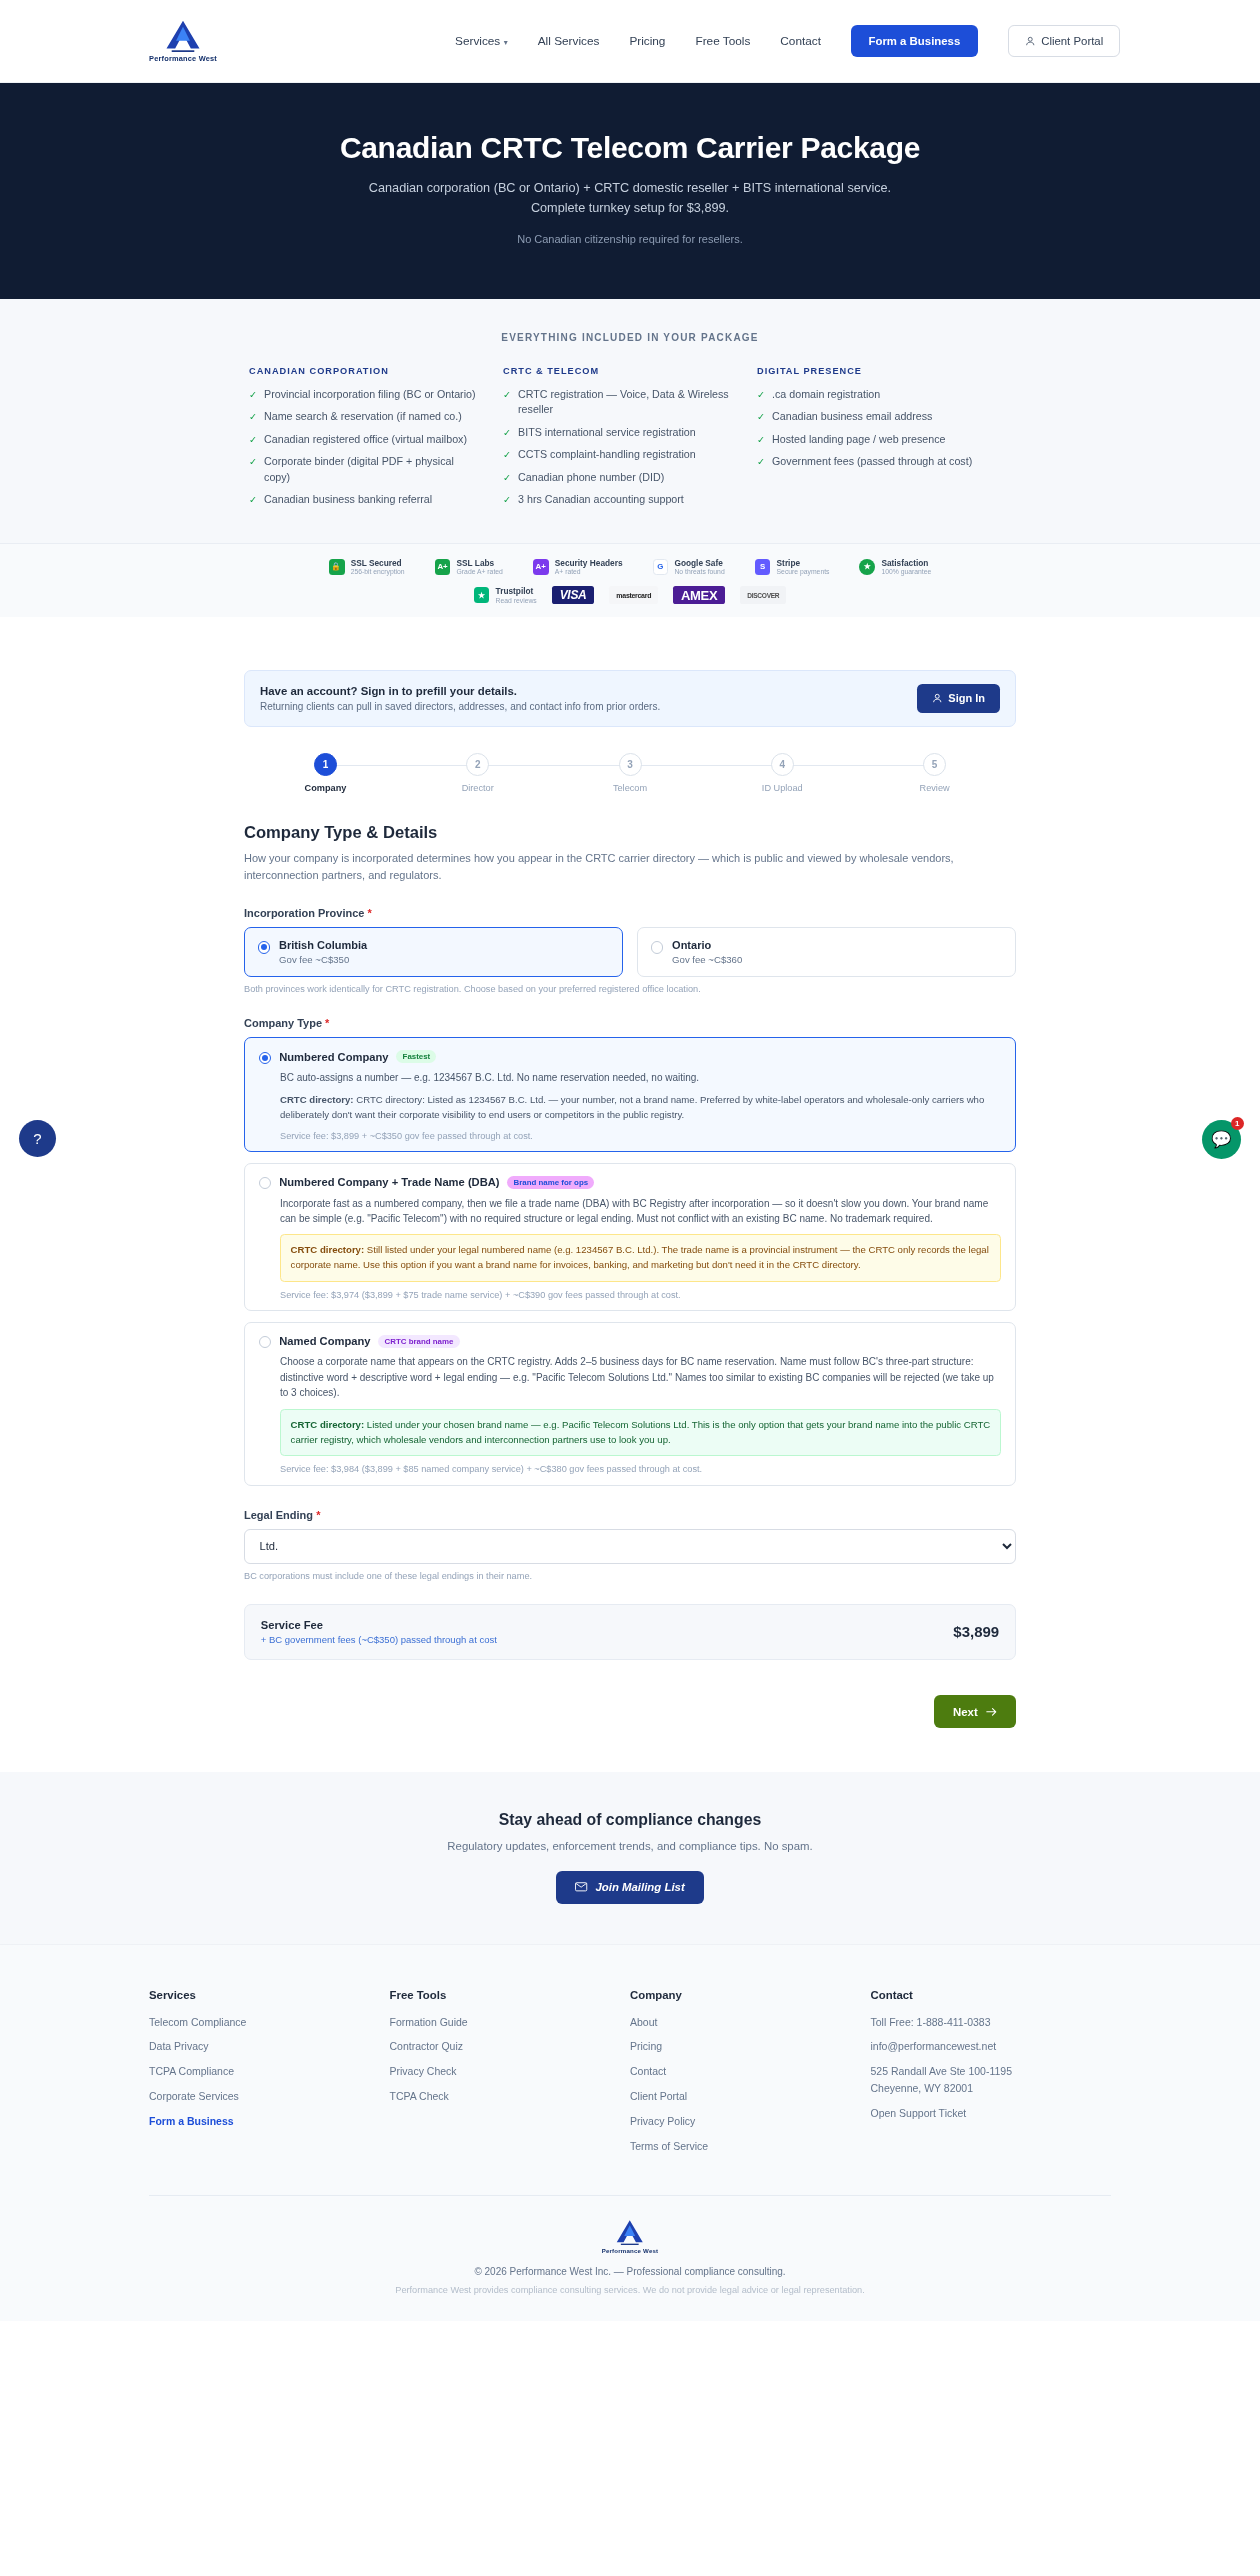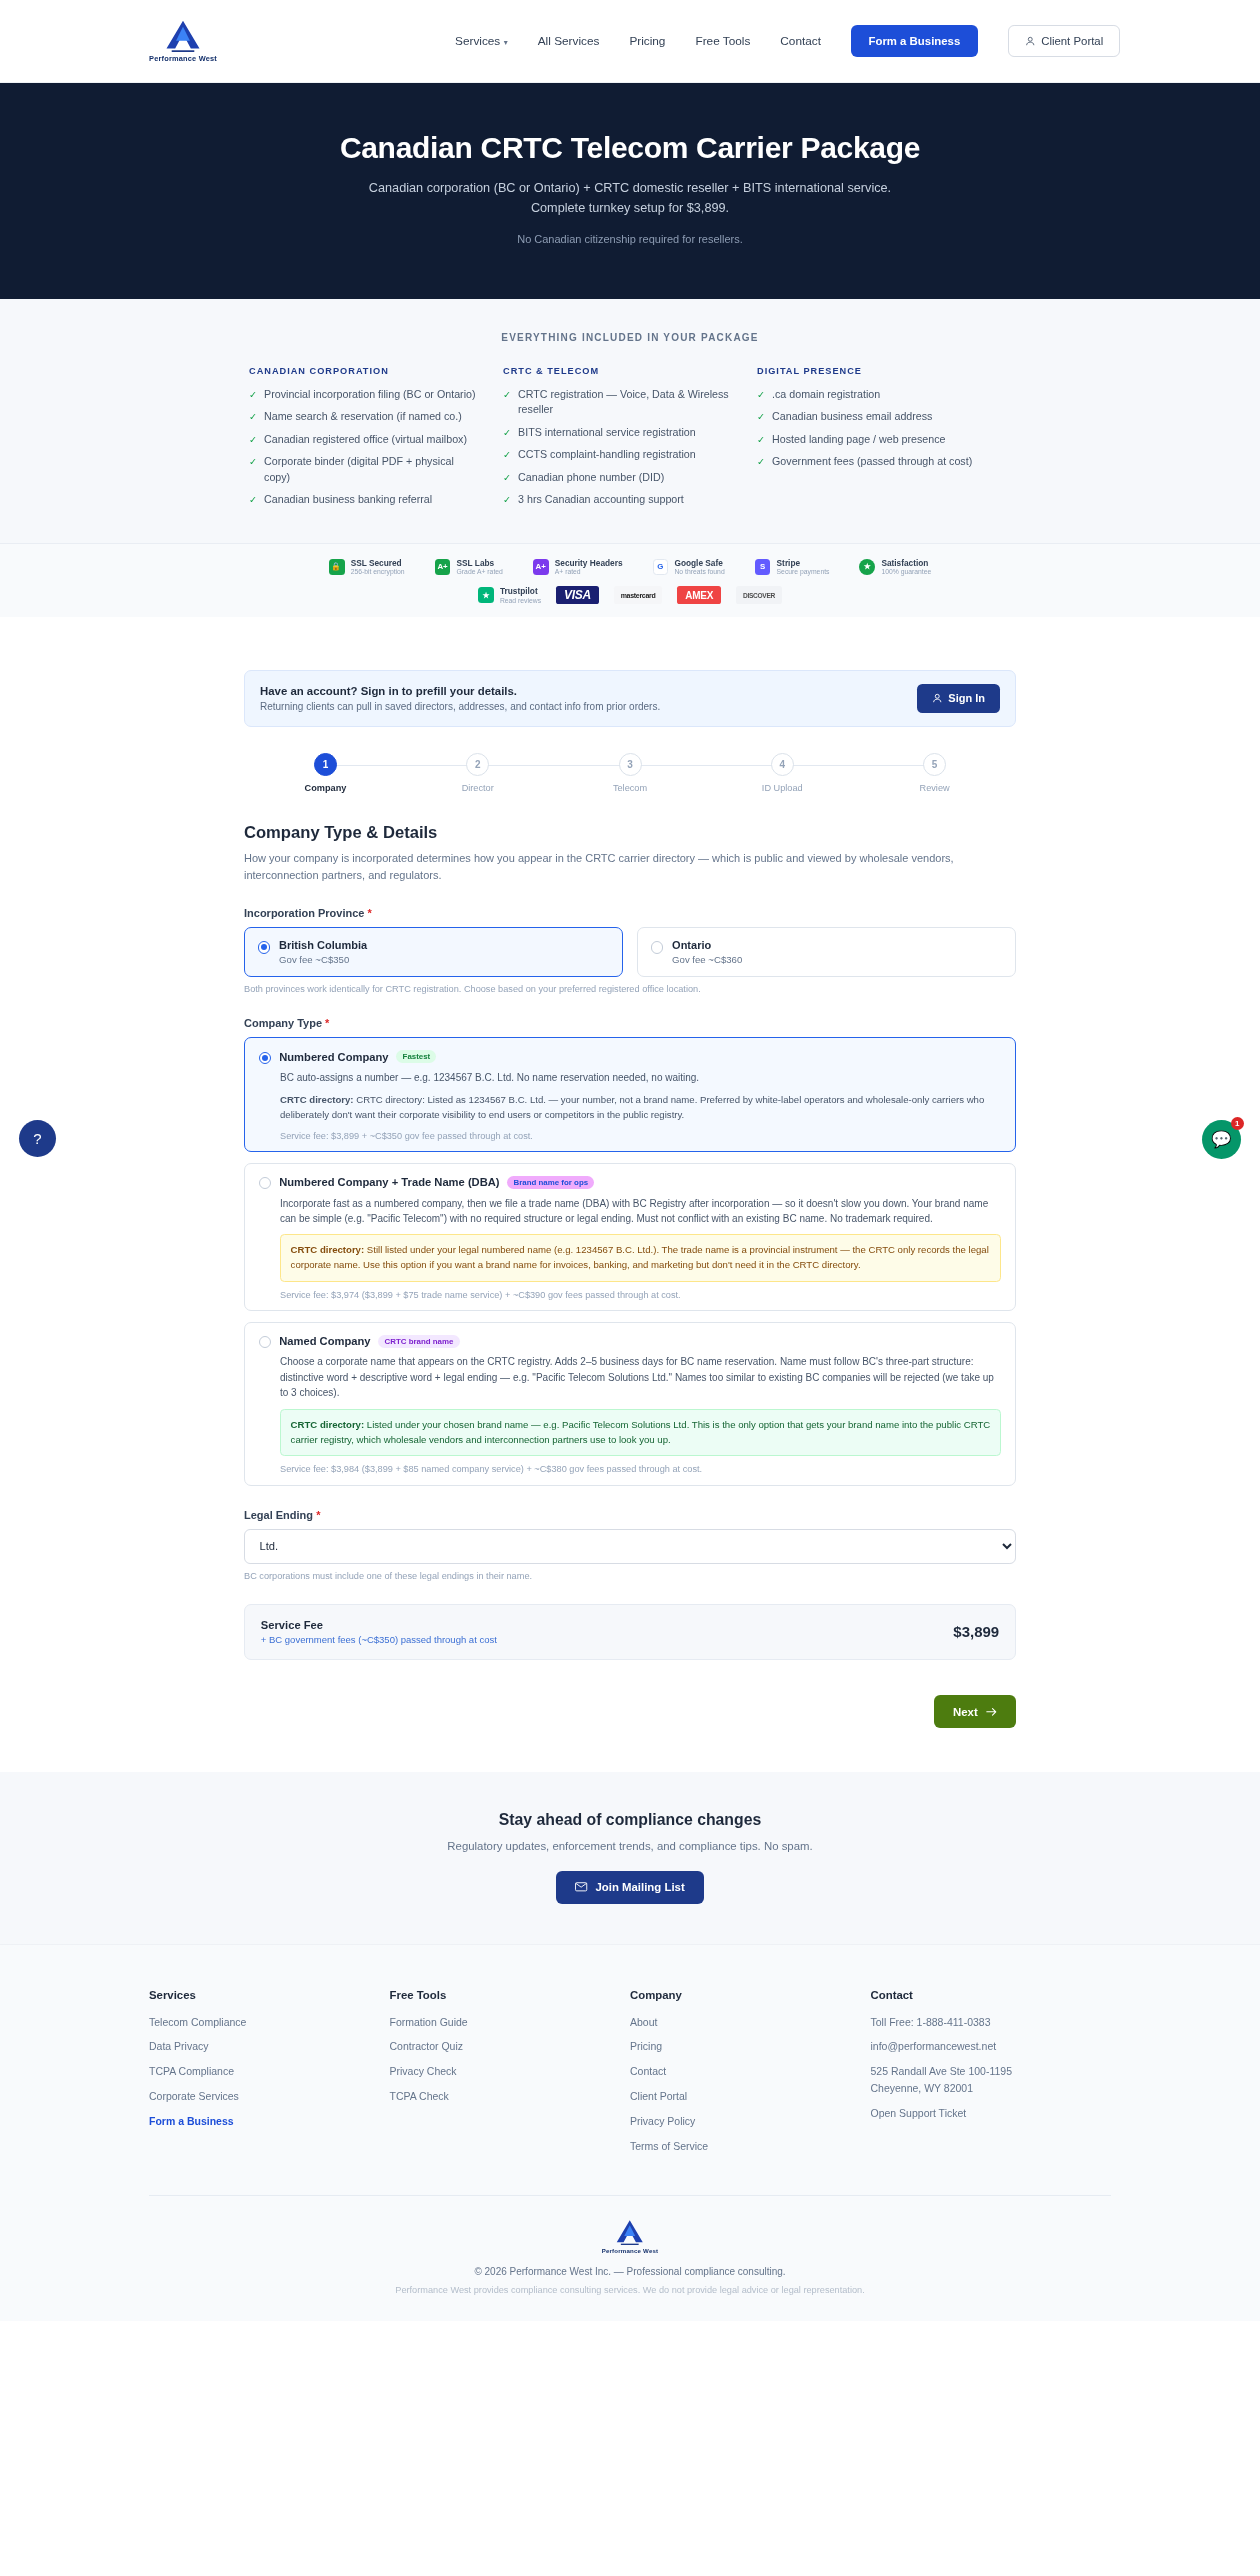--- a/index.html
+++ b/index.html
@@ -211,21 +211,21 @@
     display: flex; align-items: center; gap: 7.9px;
   }
 
   
   .mailing { background: #f6f8fb; margin-top: 44px; padding: 39px 0 40px; text-align: center; }
   .mailing h3 { font-size: 15.8px; font-weight: 700; }
   .mailing p { font-size: 11.4px; color: #64748b; margin-top: 10.5px; }
   .btn-mail {
     margin-top: 19px; background: #1e3a8a; color: #fff; border: none;
     border-radius: 6.1px; font-size: 11.4px; font-weight: 600; padding: 10.5px 19px;
-    display: inline-flex; align-items: center; gap: 7.9px;
+    display: inline-flex; align-items: center; gap: 7.9px; font-style: italic;
   }
 
   
   .footer { background: #f8fafc; padding: 44px 0 0; border-top: 0.9px solid #eef1f5; }
   .foot-cols { display: flex; padding: 0 149px; gap: 0; }
   .foot-col { flex: 1; }
   .foot-col h5 { font-size: 11.4px; font-weight: 700; color: #1e293b; margin-bottom: 14px; }
   .foot-col a, .foot-col div.line {
     display: block; font-size: 10.5px; color: #64748b; text-decoration: none;
     margin-bottom: 9.6px; line-height: 1.45;
@@ -403,21 +403,21 @@
     <div class="trust-row2">
       <div class="trust-item">
         <div class="trust-badge" style="background:#00b67a">★</div>
         <div>
             <div class="trust-name">Trustpilot</div>
             <div class="trust-sub">Read reviews</div>
           </div>
       </div>
       <div class="card-logo" style="background:#1a1f71;padding:0 7.9px;font-style:italic">VISA</div>
       <div class="card-logo" style="background:#f5f6f8;padding:0 7px;color:#222;font-size:7px">mastercard</div>
-      <div class="card-logo" style="background:#ef4444;padding:0 7.9px;font-size:10px">AMEX</div>
+      <div class="card-logo" style="background:#4c1d95;padding:0 7.9px;font-size:13px">AMEX</div>
       <div class="card-logo" style="background:#f1f3f6;padding:0 7px;color:#4d4d4d;font-size:6.6px">DISCOVER</div>
     </div>
   </div>
 
   <div class="float-help">?</div>
   <div class="float-chat">
     💬<span class="chat-badge">1</span>
   </div>
 
   <div class="form-area">

